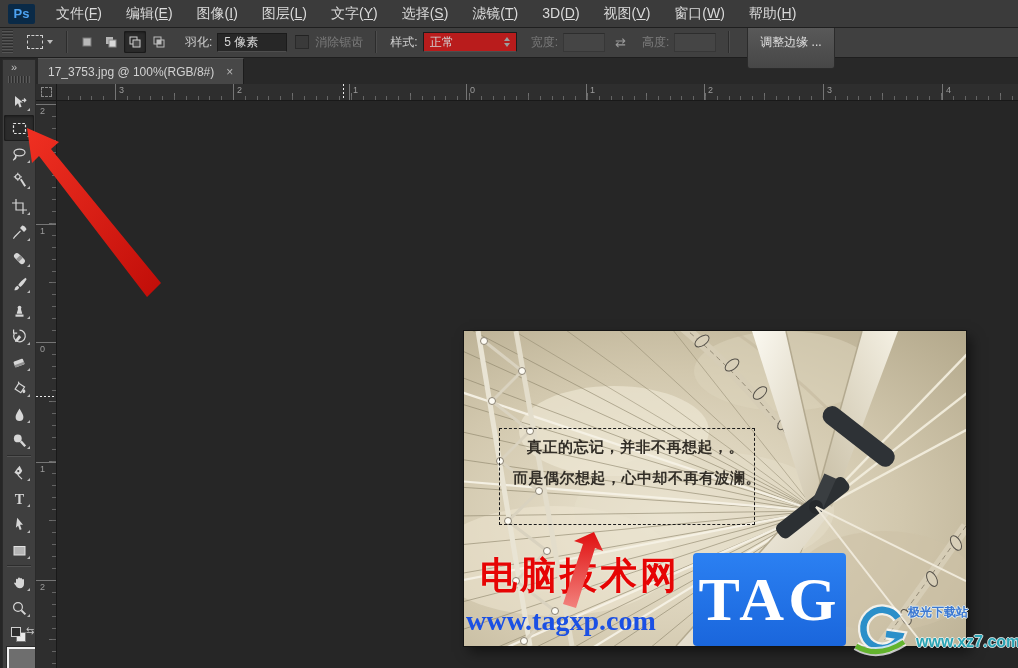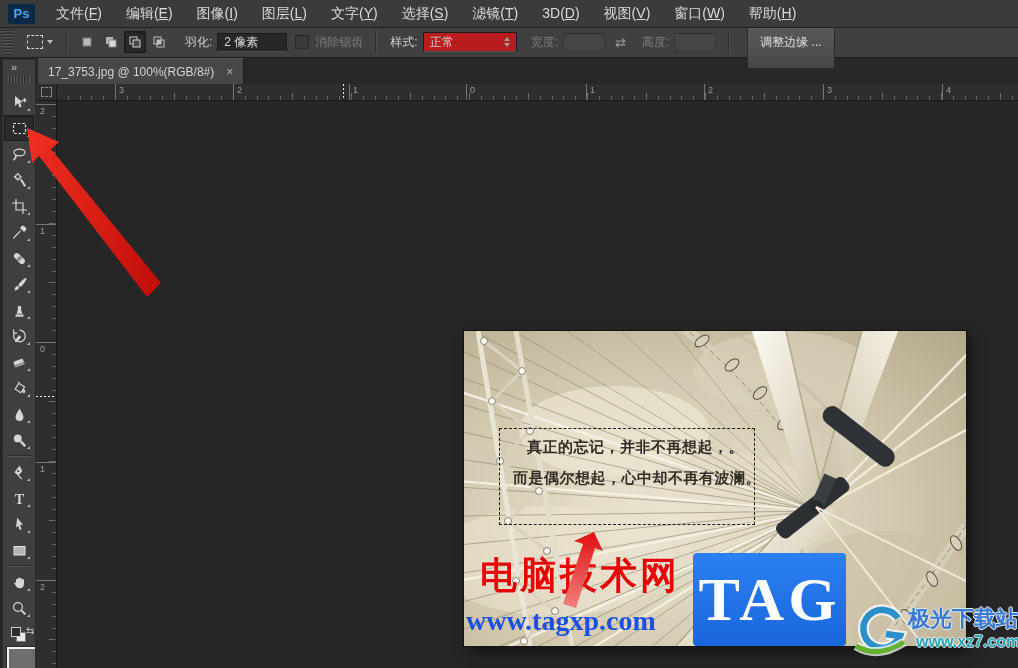--- a/index.html
+++ b/index.html
@@ -118,21 +118,21 @@
           font-family:"Liberation Serif",serif;font-weight:bold;font-size:28px;color:#1b50e4;}
   .tag-box{position:absolute;left:229px;top:222px;width:153px;height:93px;z-index:7;
            background:linear-gradient(#2b80f2,#1a66dc);border-radius:4px;
            display:flex;align-items:center;justify-content:center;}
   .tag-text{font-family:"Liberation Serif",serif;font-weight:bold;font-size:62px;color:#ffffff;letter-spacing:4px;}
   .small-arrow{position:absolute;left:85px;top:195px;z-index:8;}
 
   
   .big-arrow{position:absolute;left:18px;top:118px;z-index:40;pointer-events:none;}
   .xz7{position:absolute;left:852px;top:600px;width:166px;height:66px;z-index:12;}
-  .xz7-name{position:absolute;left:56px;top:4px;font-weight:bold;font-size:22px;color:#3b78d3;white-space:nowrap;
+  .xz7-name{position:absolute;left:56px;top:4px;font-weight:bold;font-size:12px;color:#3b78d3;white-space:nowrap;
             text-shadow:-1px 0 #dfe9ea,1px 0 #dfe9ea,0 -1px #dfe9ea,0 1px #dfe9ea;}
   .xz7-url{position:absolute;left:64px;top:33px;font-weight:bold;font-size:16px;color:#2ba4b4;white-space:nowrap;
            text-shadow:-1px 0 rgba(235,245,246,.8),1px 0 rgba(235,245,246,.8),0 -1px rgba(235,245,246,.8),0 1px rgba(235,245,246,.8);}
   .xz7-logo{position:absolute;left:0;top:2px;}
 </style>
 </head>
 <body>
 
 <div class="menubar">
   <div class="ps-logo">Ps</div>
@@ -179,21 +179,21 @@
       <div class="mode-btn">
         <svg width="16" height="16" viewBox="0 0 16 16">
           <rect x="3" y="3" width="7" height="7" fill="none" stroke="#bdbdbd"></rect>
           <rect x="6" y="6" width="7" height="7" fill="none" stroke="#bdbdbd"></rect>
           <rect x="6" y="6" width="4" height="4" fill="#bdbdbd"></rect>
         </svg>
       </div>
     </div>
   <div class="obar-label" style="margin-left:14px;">羽化:</div>
   <div class="feather-input">
-    <span>2 像素</span>
+    <span>5 像素</span>
   </div>
   <span class="checkbox"></span>
   <div class="obar-label disabled">消除锯齿</div>
   <div class="obar-sep"></div>
   <div class="obar-label">样式:</div>
   <div class="style-select">
     <span>正常</span>
     <span class="spin">
         <i class="up"></i>
         <i class="dn"></i>

